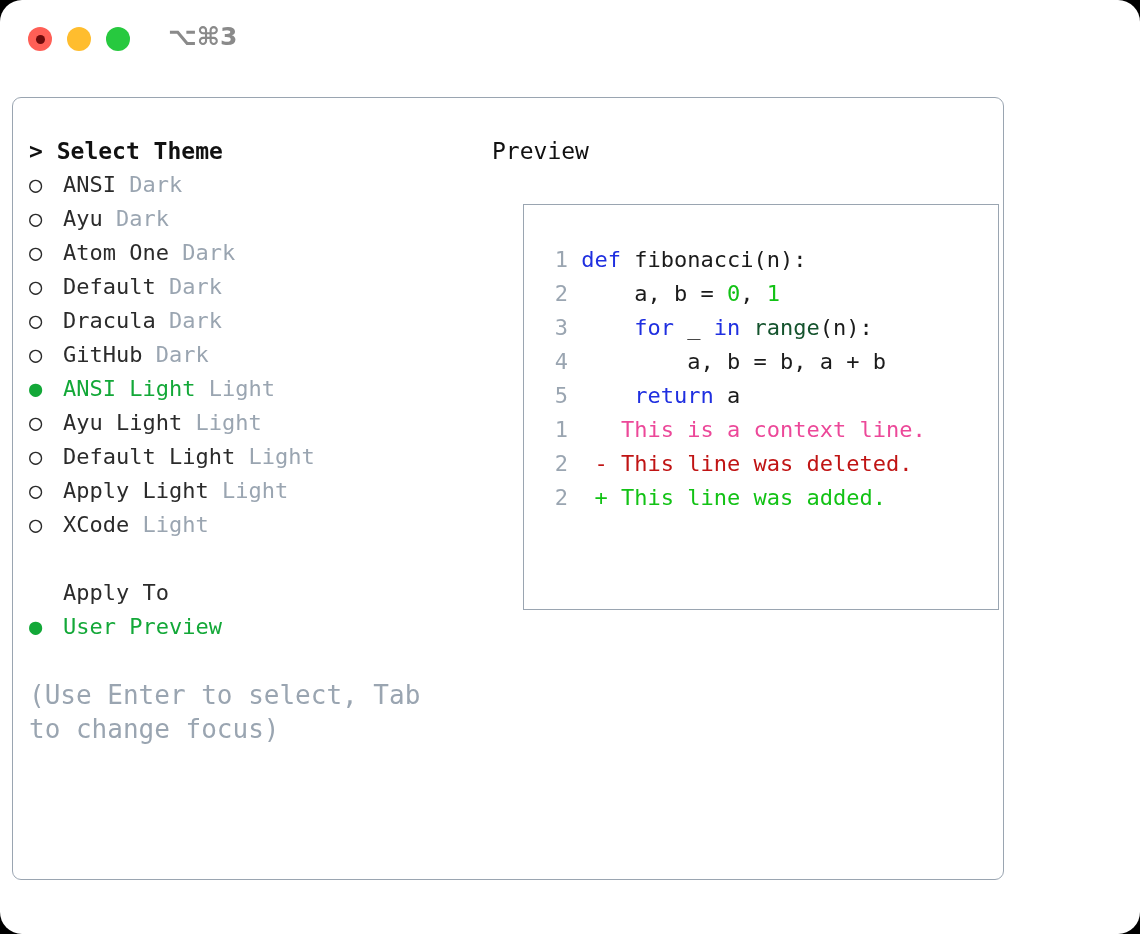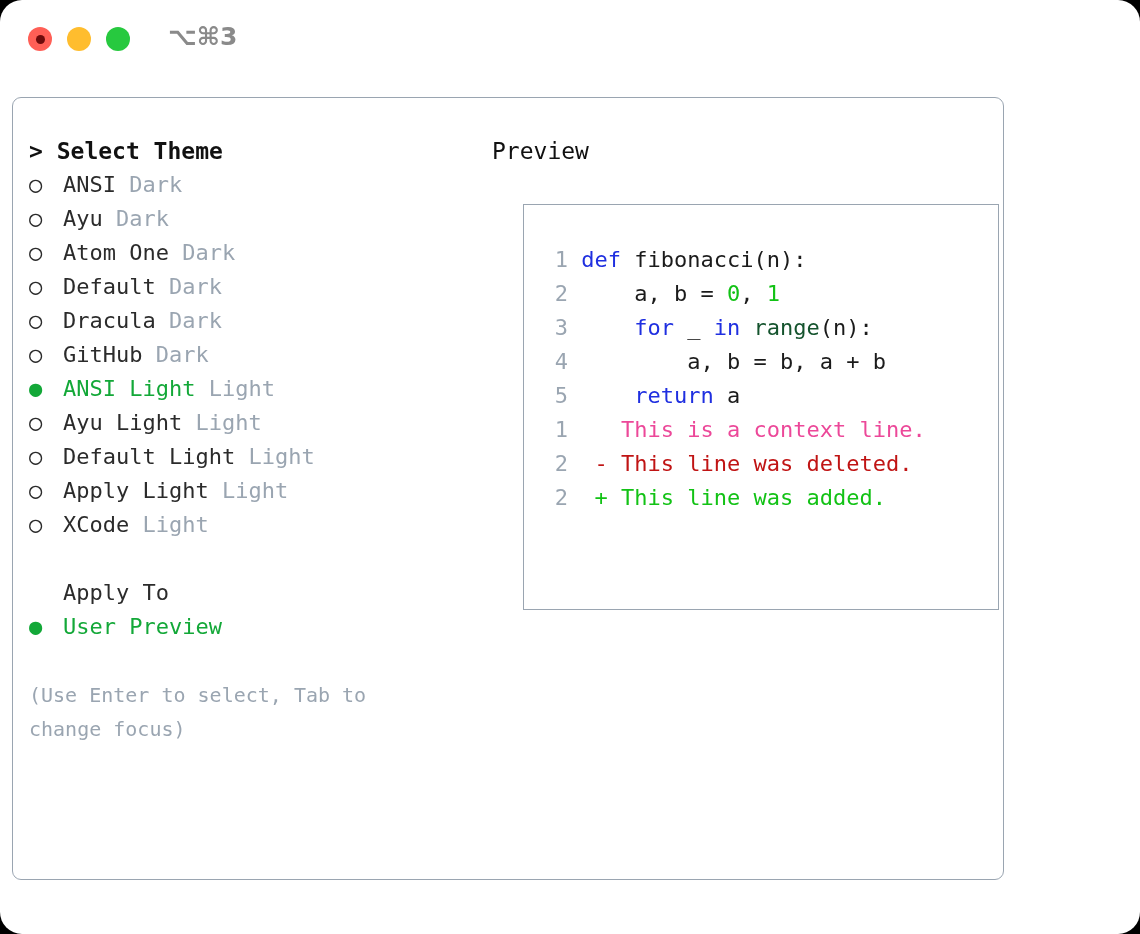--- a/index.html
+++ b/index.html
@@ -119,21 +119,21 @@
   .row-label { color: #2b2b2b; margin-left: 8px; }
   .row-label.sel { color: #13a838; }
   .row-kind {
     color: #9aa5b1;
     text-align: center;
   }
 
   .spacer-row { height: 34px; }
 
   .hint {
-    font-size: 20px;
+    font-size: 26px;
     line-height: 34px;
     color: #9aa5b1;
     width: 415px;
     white-space: pre-wrap;
     word-break: normal;
   }
 
   
   .preview-title {
     font-size: 23px;

